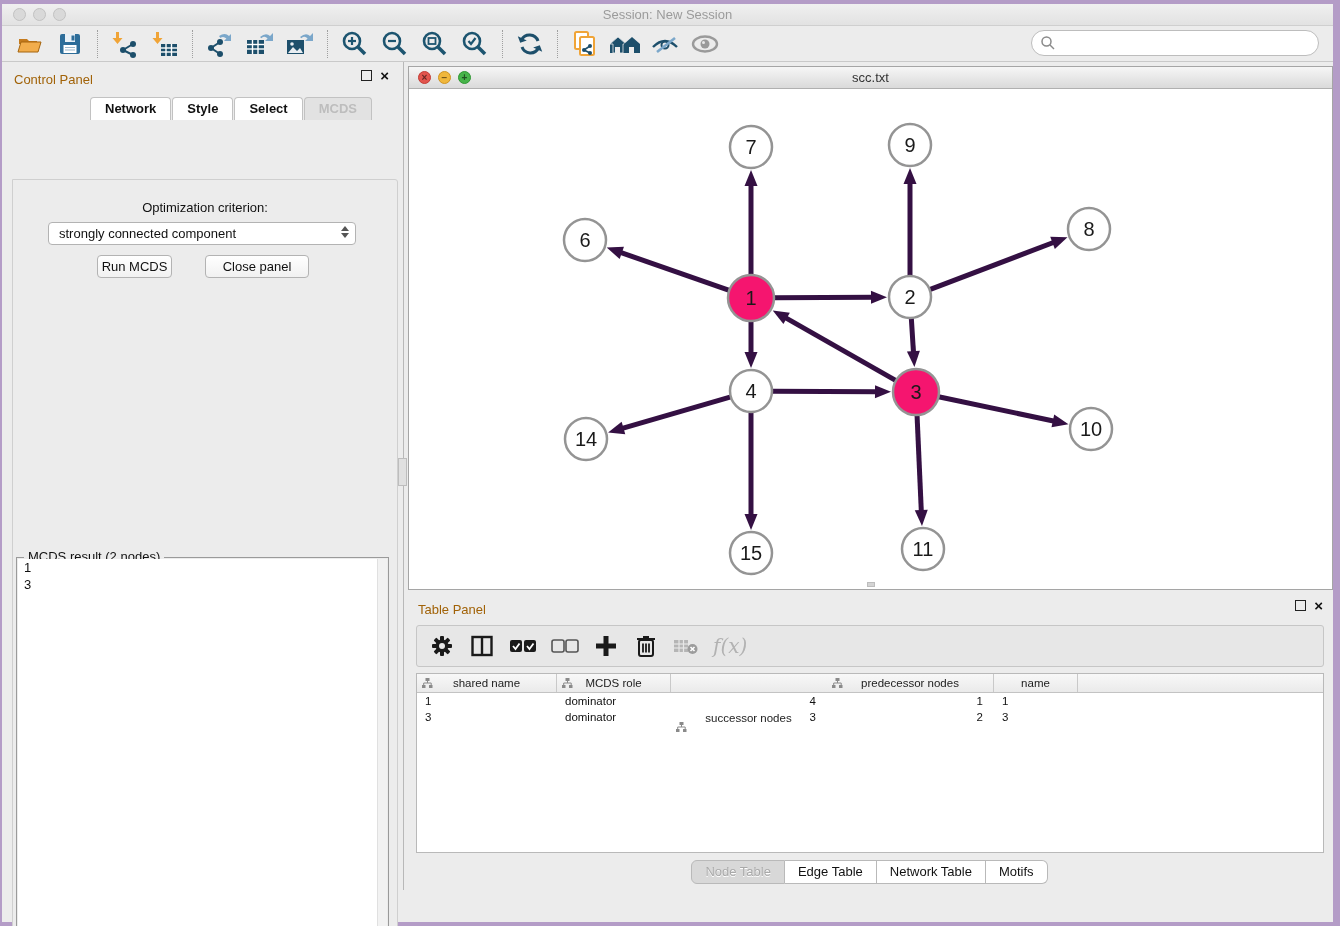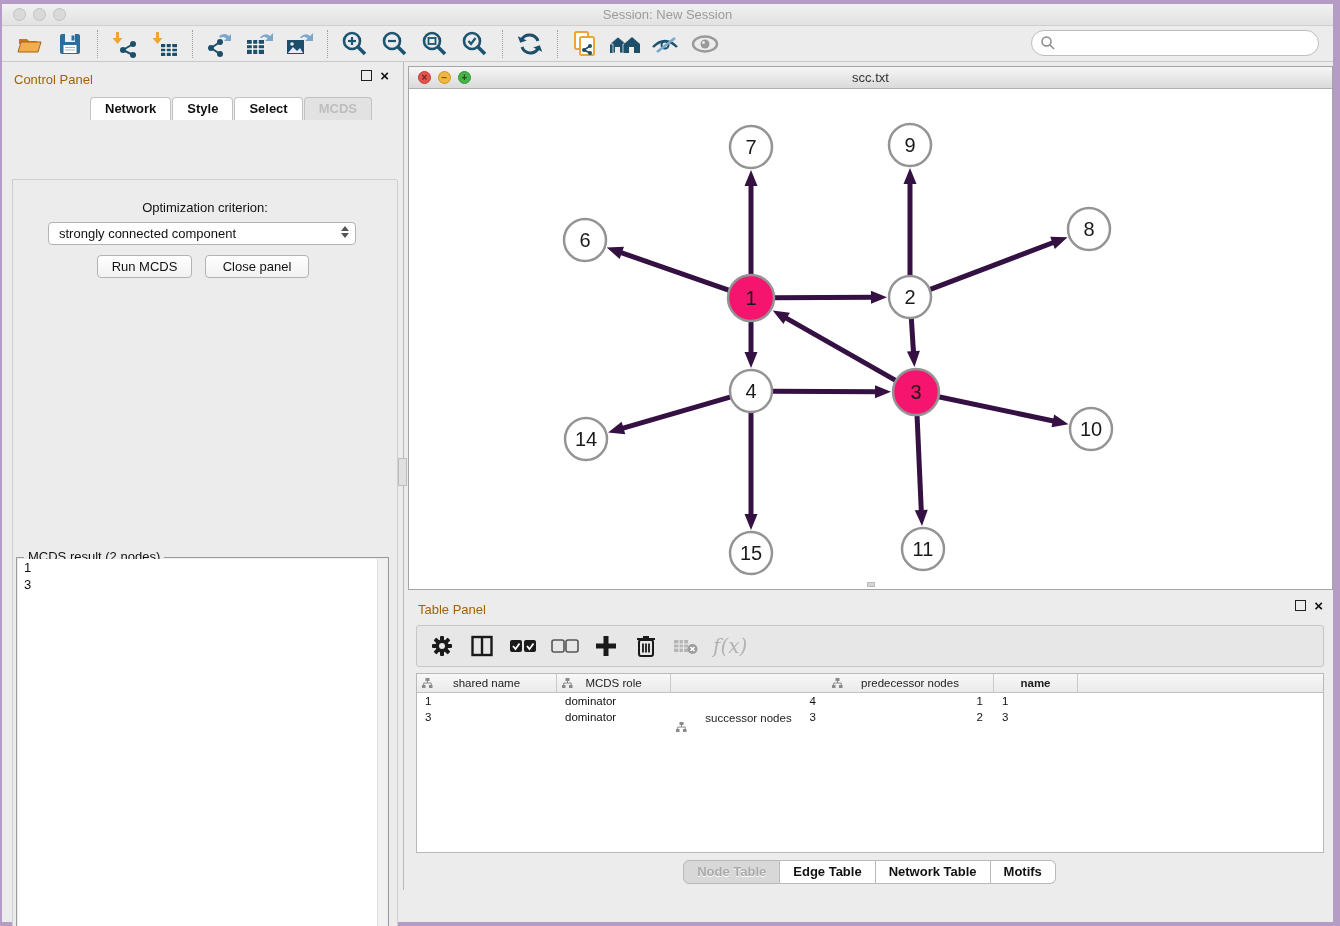--- a/index.html
+++ b/index.html
@@ -52,21 +52,21 @@
   .tpbtn{display:flex;align-items:center;justify-content:center;height:30px;min-width:26px;}
   .fx{font-family:"DejaVu Serif","Liberation Serif",serif;font-style:italic;font-size:20px;color:#b2b2b2;}
   #tp-table{position:absolute;left:10px;top:81px;width:908px;height:180px;background:#fff;border:1px solid #b9b9b9;overflow:hidden;}
   #tp-header{display:flex;height:19px;background:linear-gradient(#f8f8f8,#eaeaea);border-bottom:1px solid #c3c3c3;}
   .th{position:relative;display:flex;align-items:center;justify-content:center;font-size:11.5px;color:#1c1c1c;border-right:1px solid #c9c9c9;flex:none;}
   .th .colicon{position:absolute;left:5px;top:4px;}
   .tr{display:flex;height:16px;align-items:center;}
   .td{font-size:11.5px;color:#111;flex:none;padding:0 8px;white-space:nowrap;overflow:hidden;}
   .td.right{text-align:right;padding-right:11px;}
   #tp-tabs{position:absolute;left:0;top:268px;width:100%;display:flex;justify-content:center;}
-  .btab{font-size:13px;font-weight:bold;color:#111;background:#fff;border:1px solid #b9b9b9;border-left:none;padding:3px 13px 4px 13px;text-align:right;}
+  .btab{font-size:13px;font-weight:normal;color:#111;background:#fff;border:1px solid #b9b9b9;border-left:none;padding:3px 13px 4px 13px;text-align:right;}
   .btab:first-child{border-left:1px solid #b9b9b9;border-radius:6px 0 0 6px;}
   .btab:last-child{border-radius:0 6px 6px 0;}
   .btab.active{background:#d8d8d8;color:#a9a9a9;text-shadow:0 1px 0 #fff;}
   
   #statusbar{left:2px;top:890px;width:1331px;height:32px;background:#ececec;border-top:1px solid #c4c4c4;}
   #menu-btn{position:absolute;left:10px;top:5px;width:30px;height:24px;background:#f4f4f4;border:1px solid #bdbdbd;display:flex;align-items:center;justify-content:center;}
   #memory-btn{position:absolute;right:13px;top:5px;height:23px;background:linear-gradient(#fff,#f0f0f0);border:1px solid #b5b5b5;border-radius:3px;display:flex;align-items:center;gap:6px;padding:0 10px;font-size:12.5px;color:#111;}
   #memory-dot{width:11px;height:11px;border-radius:50%;background:#1d8a34;}
   .mag{stroke:#1d5570;fill:none;}
 </style>
@@ -246,21 +246,21 @@
       </div>
     <div class="abs" id="cp-body">
       <div id="criterion">
         <span>strongly connected component</span>
         <span class="stepper">
             <span class="up"></span>
             <span class="dn"></span>
           </span>
       </div>
       <div id="opt-label">Optimization criterion:</div>
-      <div class="cpbtn" style="left:84px;width:95px">Run MCDS</div>
+      <div class="cpbtn" style="left:84px;width:75px">Run MCDS</div>
       <div class="cpbtn" style="left:192px;width:104px">Close panel</div>
       <div id="mcds-result">
         <span id="mcds-legend">MCDS result (2 nodes)</span>
         <div id="mcds-inner">
             <div class="mcds-line">1</div>
             <div class="mcds-line">3</div>
           </div>
         <div id="mcds-scroll"></div>
       </div>
     </div>
@@ -431,21 +431,21 @@
           </div>
           <div class="th" style="width: 167px;">
             <svg class="colicon" width="11" height="10" viewBox="0 0 11 10">
               <rect x="3.5" y="0" width="4" height="3" fill="#8a8a8a"></rect>
               <rect x="0" y="7" width="3.5" height="3" fill="#8a8a8a"></rect>
               <rect x="7" y="7" width="3.5" height="3" fill="#8a8a8a"></rect>
               <path d="M5.5 3 v2 M1.7 7 v-2 h7.5 v2" stroke="#8a8a8a" fill="none" stroke-width="1"></path>
             </svg>
             <span>predecessor nodes</span>
           </div>
-          <div class="th" style="width: 84px; font-weight: bold;">
+          <div class="th" style="width: 84px;">
             <span>name</span>
           </div>
         </div>
       <div id="tp-rows">
           <div class="tr">
             <div class="td" style="width: 140px;">1</div>
             <div class="td" style="width: 114px;">dominator</div>
             <div class="td right" style="width: 156px;">4</div>
             <div class="td right" style="width: 167px;">1</div>
             <div class="td" style="width: 84px;">1</div>

